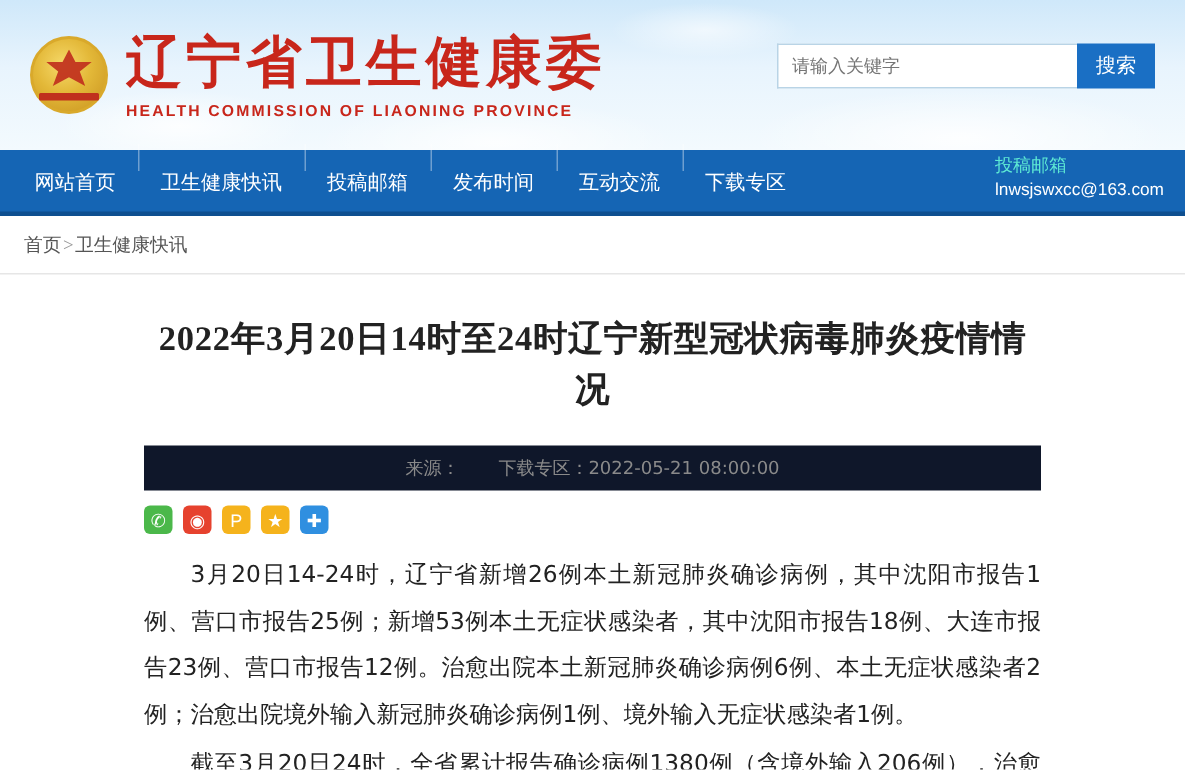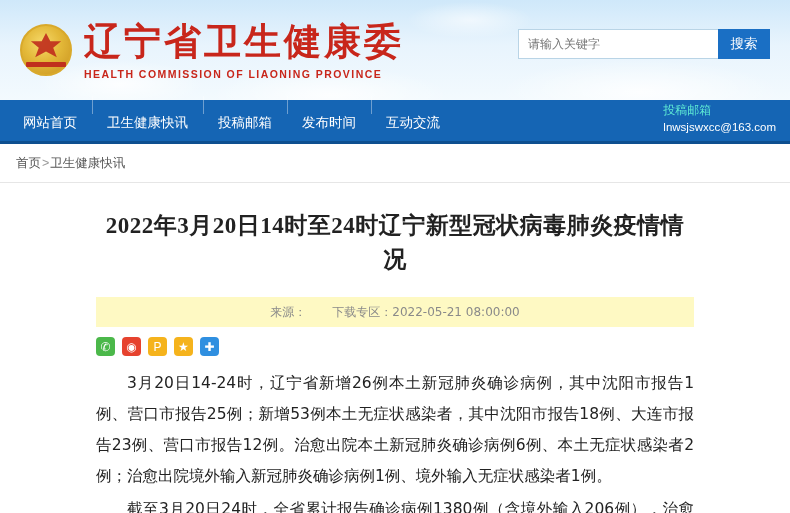--- a/index.html
+++ b/index.html
@@ -172,42 +172,42 @@
     background: #0e4f90;
   }
 
   
   .breadcrumb {
     height: 38px;
     line-height: 38px;
     padding-left: 16px;
     font-size: 12.5px;
     color: #555;
-    font-family: Liberation Sans, sans-serif;
+    font-family: Liberation Serif, serif;
     border-bottom: 1px solid #e6e6e6;
   }
   .breadcrumb a { color: #555; text-decoration: none; }
   .breadcrumb .sep { color: #999; padding: 0 1px; }
 
   
   .article {
     padding: 26px 96px 0 96px;
   }
   .art-title {
     font-family: Liberation Serif, serif;
     font-size: 23px;
     font-weight: bold;
     color: #222;
     text-align: center;
     line-height: 34px;
     letter-spacing: 0.5px;
   }
   .meta-bar {
     margin-top: 20px;
-    background: #fef9c3;
+    background: #0f172a;
     height: 30px;
     display: flex;
     align-items: center;
     justify-content: center;
     gap: 26px;
     font-size: 12px;
     color: #8a8a8a;
     font-family: "DejaVu Sans", "Liberation Sans", sans-serif;
   }
   .share-row {
@@ -270,20 +270,21 @@
   </div>
 </div>
 
 <div class="navbar">
   <div class="nav-items">
     <div class="nav-item">网站首页</div>
     <div class="nav-item">卫生健康快讯</div>
     <div class="nav-item">投稿邮箱</div>
     <div class="nav-item">发布时间</div>
     <div class="nav-item">互动交流</div>
+    <div class="nav-item">下载专区</div>
   </div>
   <div class="mail-box">
     <div class="mail-title">投稿邮箱</div>
     <div class="mail-addr">lnwsjswxcc@163.com</div>
   </div>
   <div class="nav-underline"></div>
 </div>
 
 <div class="breadcrumb">
   <a href="#">首页</a><span class="sep">&gt;</span><a href="#">卫生健康快讯</a>

